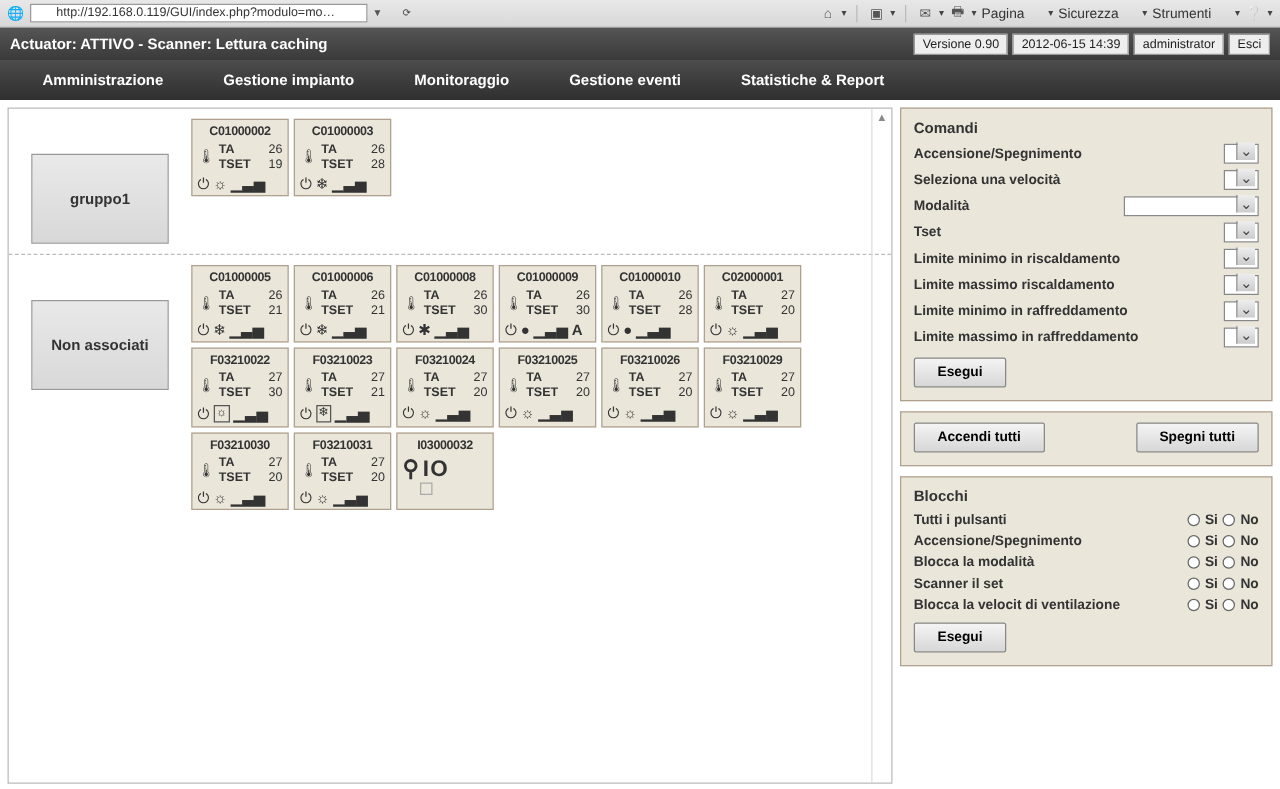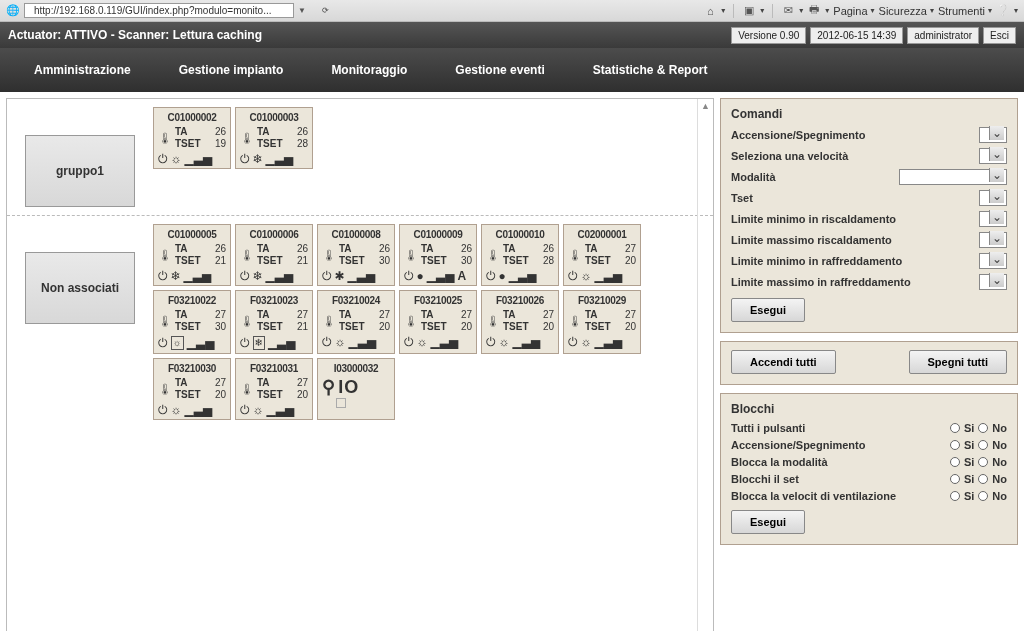--- a/index.html
+++ b/index.html
@@ -1,33 +1,33 @@
 <!DOCTYPE html>
 <html><head>
 <meta charset="utf-8">
 <style>
   * { box-sizing: border-box; margin: 0; padding: 0; }
   body { font-family: Arial, Helvetica, sans-serif; font-size: 11px; background: #fff; color: #333; width: 1024px; }
   
   
   .browser-bar { height: 22px; background: linear-gradient(#e8e8e8,#d8d8d8); border-bottom: 1px solid #bbb; display: flex; align-items: center; padding: 0 6px; gap: 4px; font-size: 11px; }
   .browser-icon { width:14px; height:14px; display:inline-flex; align-items:center; justify-content:center; color:#555; }
-  .url-box { border:1px solid #999; background:#fff; padding:1px 9px; font-size:10px; width:270px; overflow:hidden; white-space:nowrap; text-overflow:ellipsis; }
+  .url-box { border:1px solid #999; background:#fff; padding:1px 20px; font-size:10px; width:270px; overflow:hidden; white-space:nowrap; text-overflow:ellipsis; }
   .dropdown-arrow { font-size:8px; color:#555; }
   .spacer { flex:1; }
-  .toolbar-link { cursor:default; display:flex; align-items:center; gap:3px; color:#333; }
+  .toolbar-link { cursor:default; display:flex; align-items:center; gap:19px; color:#333; }
   .sep { width:1px; height:14px; background:#bbb; margin:0 4px; }
 
   
   .status-bar { background: linear-gradient(#555,#3a3a3a); color: #fff; height: 26px; display:flex; align-items:center; padding:0 8px; font-weight:bold; font-size:12px; gap:6px; }
   .status-right { margin-left:auto; display:flex; gap:4px; font-weight:normal; font-size:10px; }
   .status-chip { background:#eee; color:#222; padding:2px 6px; border:1px solid #999; }
   
   
-  .nav-bar { background: linear-gradient(#4c4c4c,#2f2f2f); height:44px; display:flex; align-items:stretch; padding:0 10px; }
+  .nav-bar { background: linear-gradient(#4c4c4c,#2f2f2f); height:32px; display:flex; align-items:stretch; padding:0 10px; }
   .nav-item { color:#fff; font-weight:bold; font-size:12px; padding:0 24px; display:flex; align-items:center; cursor:pointer; }
 
   
   .content { display:flex; gap:6px; padding:6px; height:553px; }
   .left-panel { flex:1; border:1px solid #bbb; background:#fff; position:relative; }
   .scroll-indicator { position:absolute; top:0; right:0; width:16px; height:100%; border-left:1px solid #ddd; }
   .scroll-indicator::before { content:'▲'; position:absolute; top:2px; left:3px; font-size:9px; color:#888;}
   
   .right-panel { width:298px; display:flex; flex-direction:column; gap:8px; }
 
@@ -427,21 +427,21 @@
       <div class="radio-row">
           <span>Blocca la modalità</span>
           <div class="radio-group">
             <span class="radio"></span>
             <span>Si</span>
             <span class="radio"></span>
             <span>No</span>
           </div>
         </div>
       <div class="radio-row">
-          <span>Blocchi il set</span>
+          <span>Scanner il set</span>
           <div class="radio-group">
             <span class="radio"></span>
             <span>Si</span>
             <span class="radio"></span>
             <span>No</span>
           </div>
         </div>
       <div class="radio-row">
           <span>Blocca la velocit di ventilazione</span>
           <div class="radio-group">

